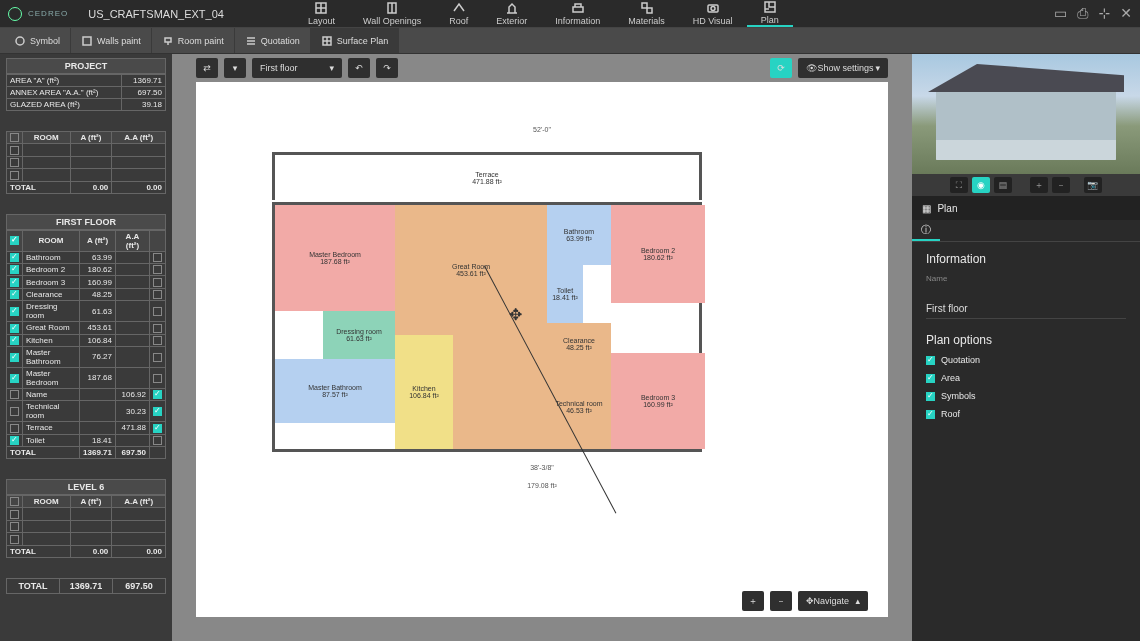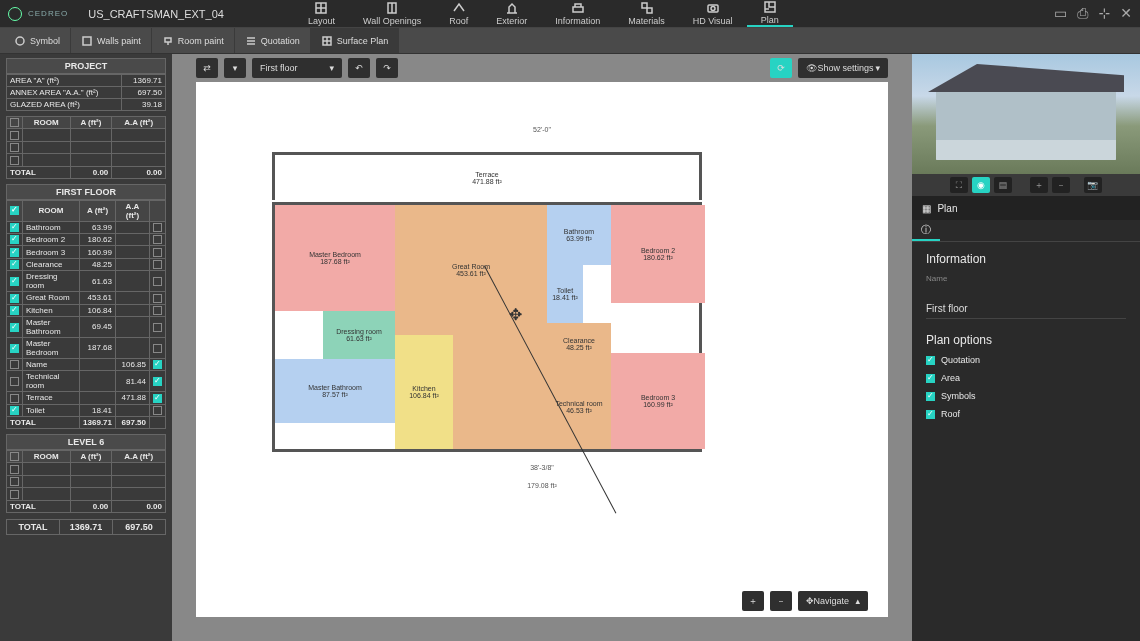--- a/index.html
+++ b/index.html
@@ -14,21 +14,21 @@
 .toptab svg{width:14px;height:14px;stroke:#ccc;fill:none;stroke-width:1.5}
 .winctrls{margin-left:auto;display:flex;gap:10px;color:#aaa;font-size:14px}
 .winctrls span{cursor:pointer}
 .subbar{height:26px;background:#4a4a4a;display:flex;align-items:center;padding:0 4px;border-bottom:1px solid #333}
 .subtab{display:flex;align-items:center;padding:0 10px;height:100%;font-size:9px;color:#ddd;cursor:pointer;gap:4px;border-right:1px solid #3a3a3a}
 .subtab.active{background:#3a3a3a}
 .subtab svg{width:12px;height:12px;stroke:#ccc;fill:none;stroke-width:1.5}
 .main{display:flex;height:587px}
 .left{width:172px;background:#3a3a3a;padding:4px 6px;overflow-y:auto}
 .left::-webkit-scrollbar{width:0}
-.panel{margin-bottom:5px}
+.panel{margin-bottom:20px}
 .phdr{background:#4a4a4a;text-align:center;font-size:9px;font-weight:600;padding:2px;border:1px solid #666}
 table.dt{width:100%;border-collapse:collapse;font-size:8px}
 table.dt th,table.dt td{border:1px solid #666;padding:1px 3px;background:#3a3a3a}
 table.dt th{background:#454545;font-weight:600;text-align:center}
 table.dt td.n{text-align:right}
 table.dt td.l{text-align:left}
 .chk{width:9px;height:9px;border:1px solid #888;display:inline-block;vertical-align:middle}
 .chk.on{background:#27d3c3;border-color:#27d3c3;position:relative}
 .chk.on:after{content:"✓";position:absolute;font-size:8px;color:#fff;top:-2px;left:0}
 .tot td{font-weight:600}
@@ -305,43 +305,43 @@
         <tr>
               <td><span class="chk on"></span></td>
               <td class="l">Kitchen</td>
               <td class="n">106.84</td>
               <td class="n"></td>
               <td><span class="chk"></span></td>
             </tr>
         <tr>
               <td><span class="chk on"></span></td>
               <td class="l">Master Bathroom</td>
-              <td class="n">69.45</td>
+              <td class="n">76.27</td>
               <td class="n"></td>
               <td><span class="chk"></span></td>
             </tr>
         <tr>
               <td><span class="chk on"></span></td>
               <td class="l">Master Bedroom</td>
               <td class="n">187.68</td>
               <td class="n"></td>
               <td><span class="chk"></span></td>
             </tr>
         <tr>
               <td><span class="chk"></span></td>
               <td class="l">Name</td>
               <td class="n"></td>
-              <td class="n">106.85</td>
+              <td class="n">106.92</td>
               <td><span class="chk on"></span></td>
             </tr>
         <tr>
               <td><span class="chk"></span></td>
               <td class="l">Technical room</td>
               <td class="n"></td>
-              <td class="n">81.44</td>
+              <td class="n">30.23</td>
               <td><span class="chk on"></span></td>
             </tr>
         <tr>
               <td><span class="chk"></span></td>
               <td class="l">Terrace</td>
               <td class="n"></td>
               <td class="n">471.88</td>
               <td><span class="chk on"></span></td>
             </tr>
         <tr>

